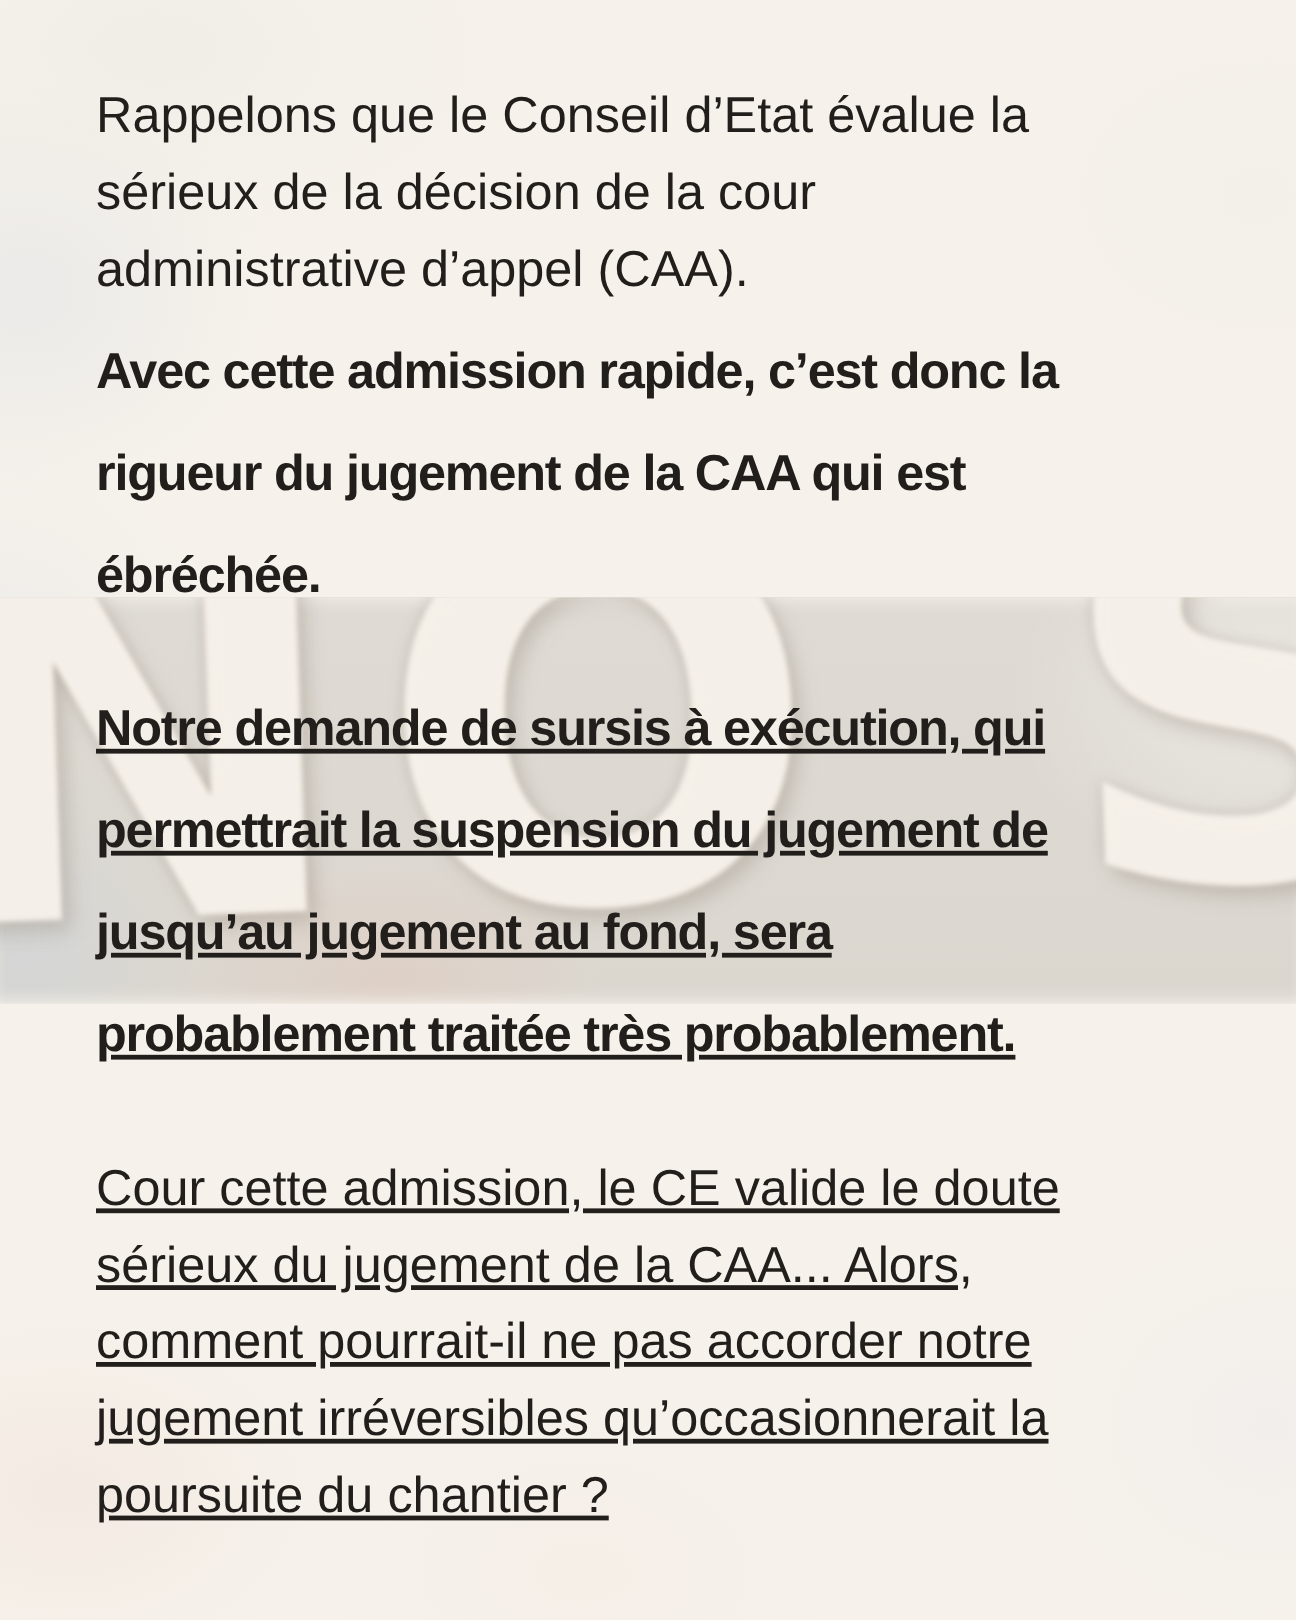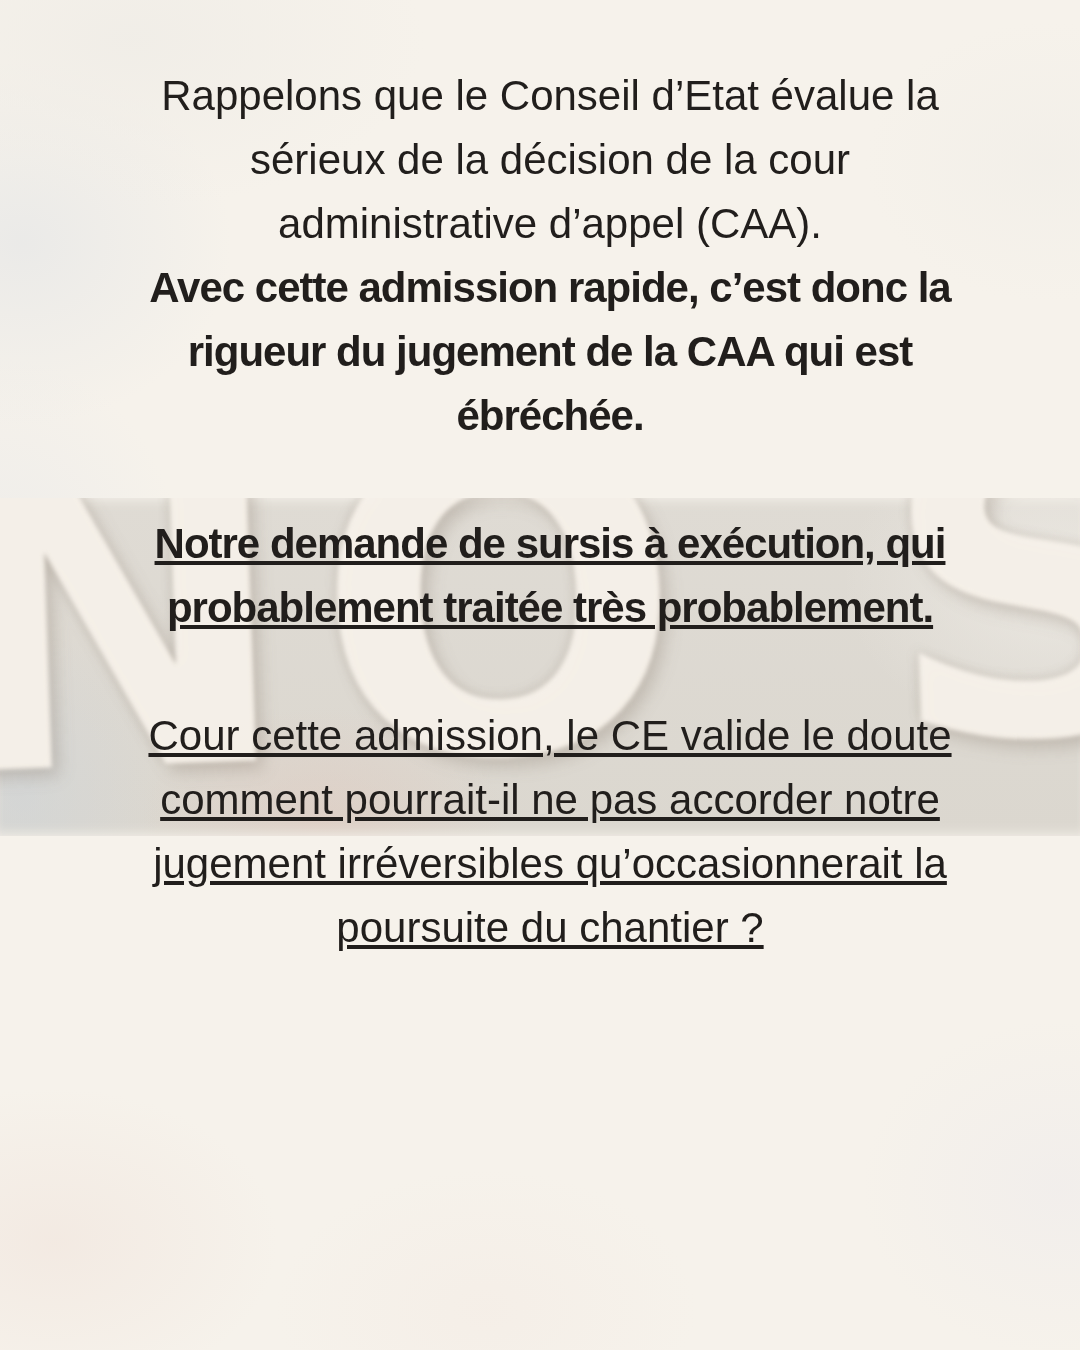--- a/index.html
+++ b/index.html
@@ -68,27 +68,27 @@
 
   
   .copy {
     position: absolute;
     left: 80px;
     top: 64px;
     width: 940px;
     font-size: 42px;
     line-height: 64px;
     color: #211e1c;
-    text-align: center;
   }
   .block { margin: 0; }
   .block.gap-before { margin-top: 64px; text-decoration: underline; }
   .block.bold .line {
     font-weight: 700;
     letter-spacing: -1px;
+    margin-top: 21px;
   }
   .line {
     white-space: nowrap;
   }
 </style>
 </head>
 <body>
 
 <div class="page">
 
@@ -105,24 +105,27 @@
     </div>
 
     <div class="block bold">
       <div class="line">Avec cette admission rapide, c’est donc la</div>
       <div class="line">rigueur du jugement de la CAA qui est</div>
       <div class="line">ébréchée.</div>
     </div>
 
     <div class="block bold gap-before">
       <div class="line">Notre demande de sursis à exécution, qui</div>
+      <div class="line">permettrait la suspension du jugement de</div>
+      <div class="line">jusqu’au jugement au fond, sera</div>
       <div class="line">probablement traitée très probablement.</div>
     </div>
 
     <div class="block gap-before">
       <div class="line">Cour cette admission, le CE valide le doute</div>
+      <div class="line">sérieux du jugement de la CAA... Alors,</div>
       <div class="line">comment pourrait-il ne pas accorder notre</div>
       <div class="line">jugement irréversibles qu’occasionnerait la</div>
       <div class="line">poursuite du chantier ?</div>
     </div>
 
   </div>
 </div>
 
 </body></html>

